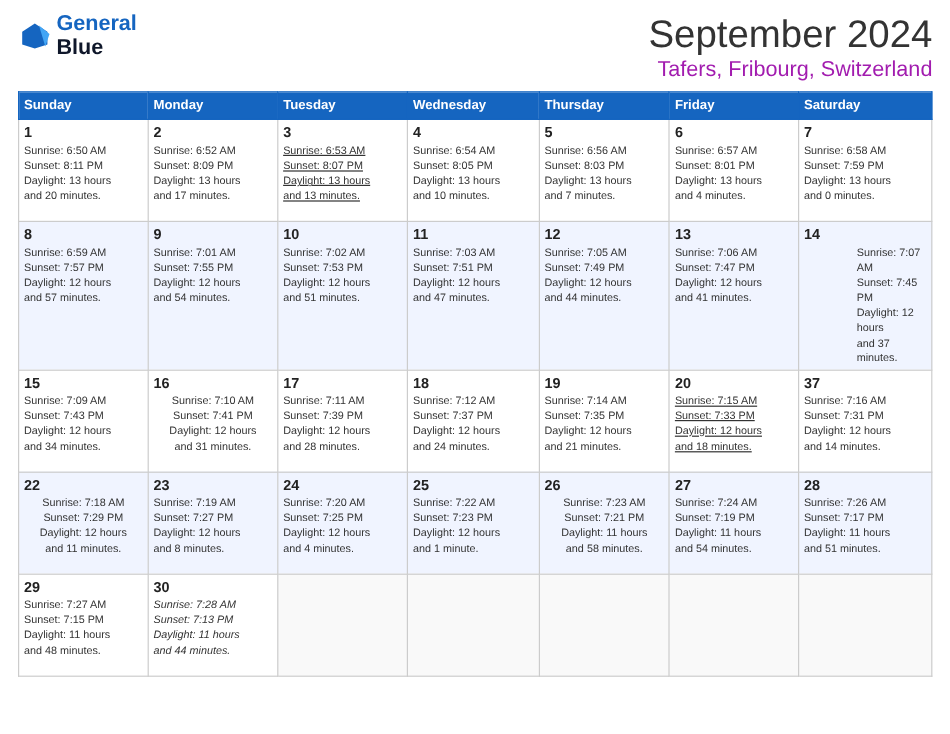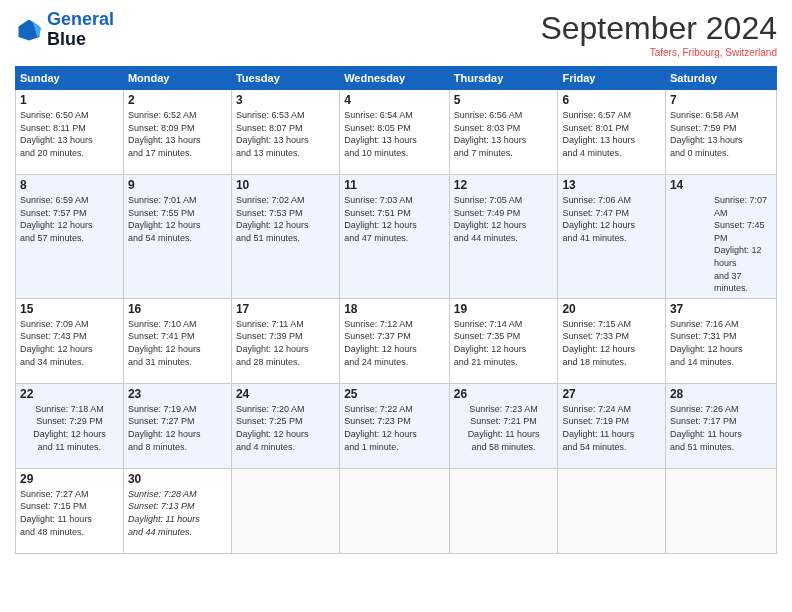--- a/index.html
+++ b/index.html
@@ -42,22 +42,22 @@
     }
     .title-block {
       text-align: right;
     }
     .month-title {
       font-size: 32px;
       font-weight: normal;
       color: #333;
     }
     .location {
-      font-size: 10px;
-      color: #ef4444;
+      font-size: 18px;
+      color: #a21caf;
     }
     .calendar {
       width: 100%;
       border-collapse: collapse;
       font-size: 10px;
     }
     .calendar th {
       background: #1565c0;
       color: #fff;
       padding: 5px 4px;
@@ -137,21 +137,21 @@
           </td>
           <td>
             <span class="day-num">2</span>
             <div class="day-info" style="white-space: pre-line;">Sunrise: 6:52 AM
 Sunset: 8:09 PM
 Daylight: 13 hours
 and 17 minutes.</div>
           </td>
           <td>
             <span class="day-num">3</span>
-            <div class="day-info" style="white-space: pre-line;">Sunrise: 6:53 AM
+            <div class="day-info" style="white-space: pre-line; text-decoration: underline;">Sunrise: 6:53 AM
 Sunset: 8:07 PM
 Daylight: 13 hours
 and 13 minutes.</div>
           </td>
           <td>
             <span class="day-num">4</span>
             <div class="day-info" style="white-space: pre-line;">Sunrise: 6:54 AM
 Sunset: 8:05 PM
 Daylight: 13 hours
 and 10 minutes.</div>
@@ -232,21 +232,21 @@
         <tr>
           <td>
             <span class="day-num">15</span>
             <div class="day-info" style="white-space: pre-line;">Sunrise: 7:09 AM
 Sunset: 7:43 PM
 Daylight: 12 hours
 and 34 minutes.</div>
           </td>
           <td>
             <span class="day-num">16</span>
-            <div class="day-info" style="white-space: pre-line;">Sunrise: 7:10 AM
+            <div class="day-info" style="white-space: pre-line; text-align: center;">Sunrise: 7:10 AM
 Sunset: 7:41 PM
 Daylight: 12 hours
 and 31 minutes.</div>
           </td>
           <td>
             <span class="day-num">17</span>
             <div class="day-info" style="white-space: pre-line;">Sunrise: 7:11 AM
 Sunset: 7:39 PM
 Daylight: 12 hours
 and 28 minutes.</div>
@@ -260,21 +260,21 @@
           </td>
           <td>
             <span class="day-num">19</span>
             <div class="day-info" style="white-space: pre-line;">Sunrise: 7:14 AM
 Sunset: 7:35 PM
 Daylight: 12 hours
 and 21 minutes.</div>
           </td>
           <td>
             <span class="day-num">20</span>
-            <div class="day-info" style="white-space: pre-line;">Sunrise: 7:15 AM
+            <div class="day-info" style="white-space: pre-line; text-decoration: underline;">Sunrise: 7:15 AM
 Sunset: 7:33 PM
 Daylight: 12 hours
 and 18 minutes.</div>
           </td>
           <td>
             <span class="day-num">37</span>
             <div class="day-info" style="white-space: pre-line;">Sunrise: 7:16 AM
 Sunset: 7:31 PM
 Daylight: 12 hours
 and 14 minutes.</div>

